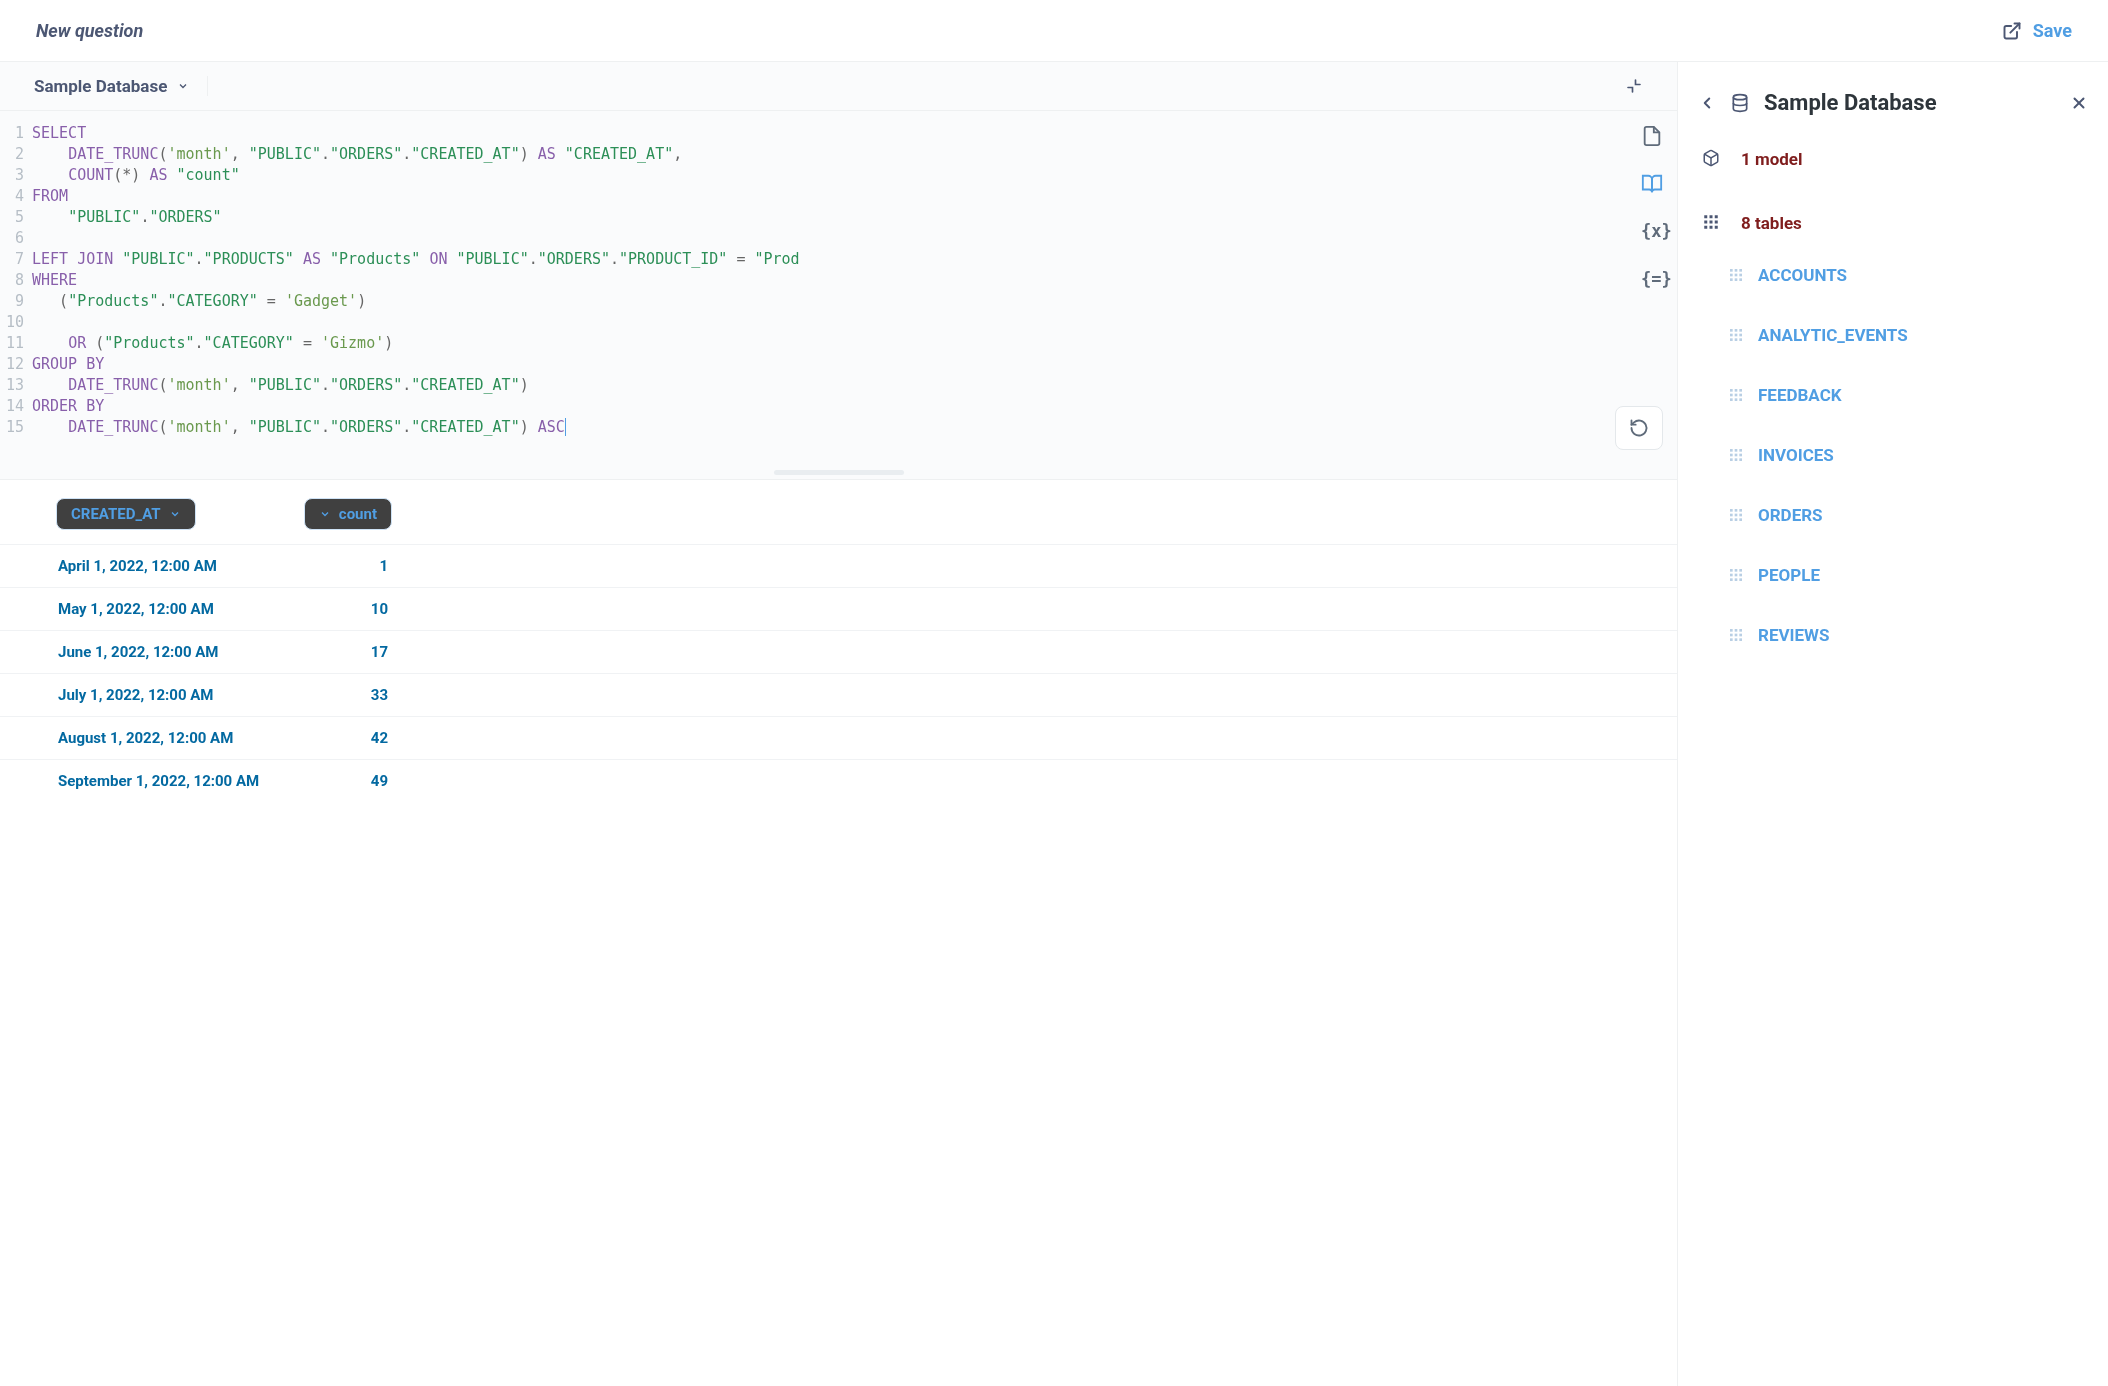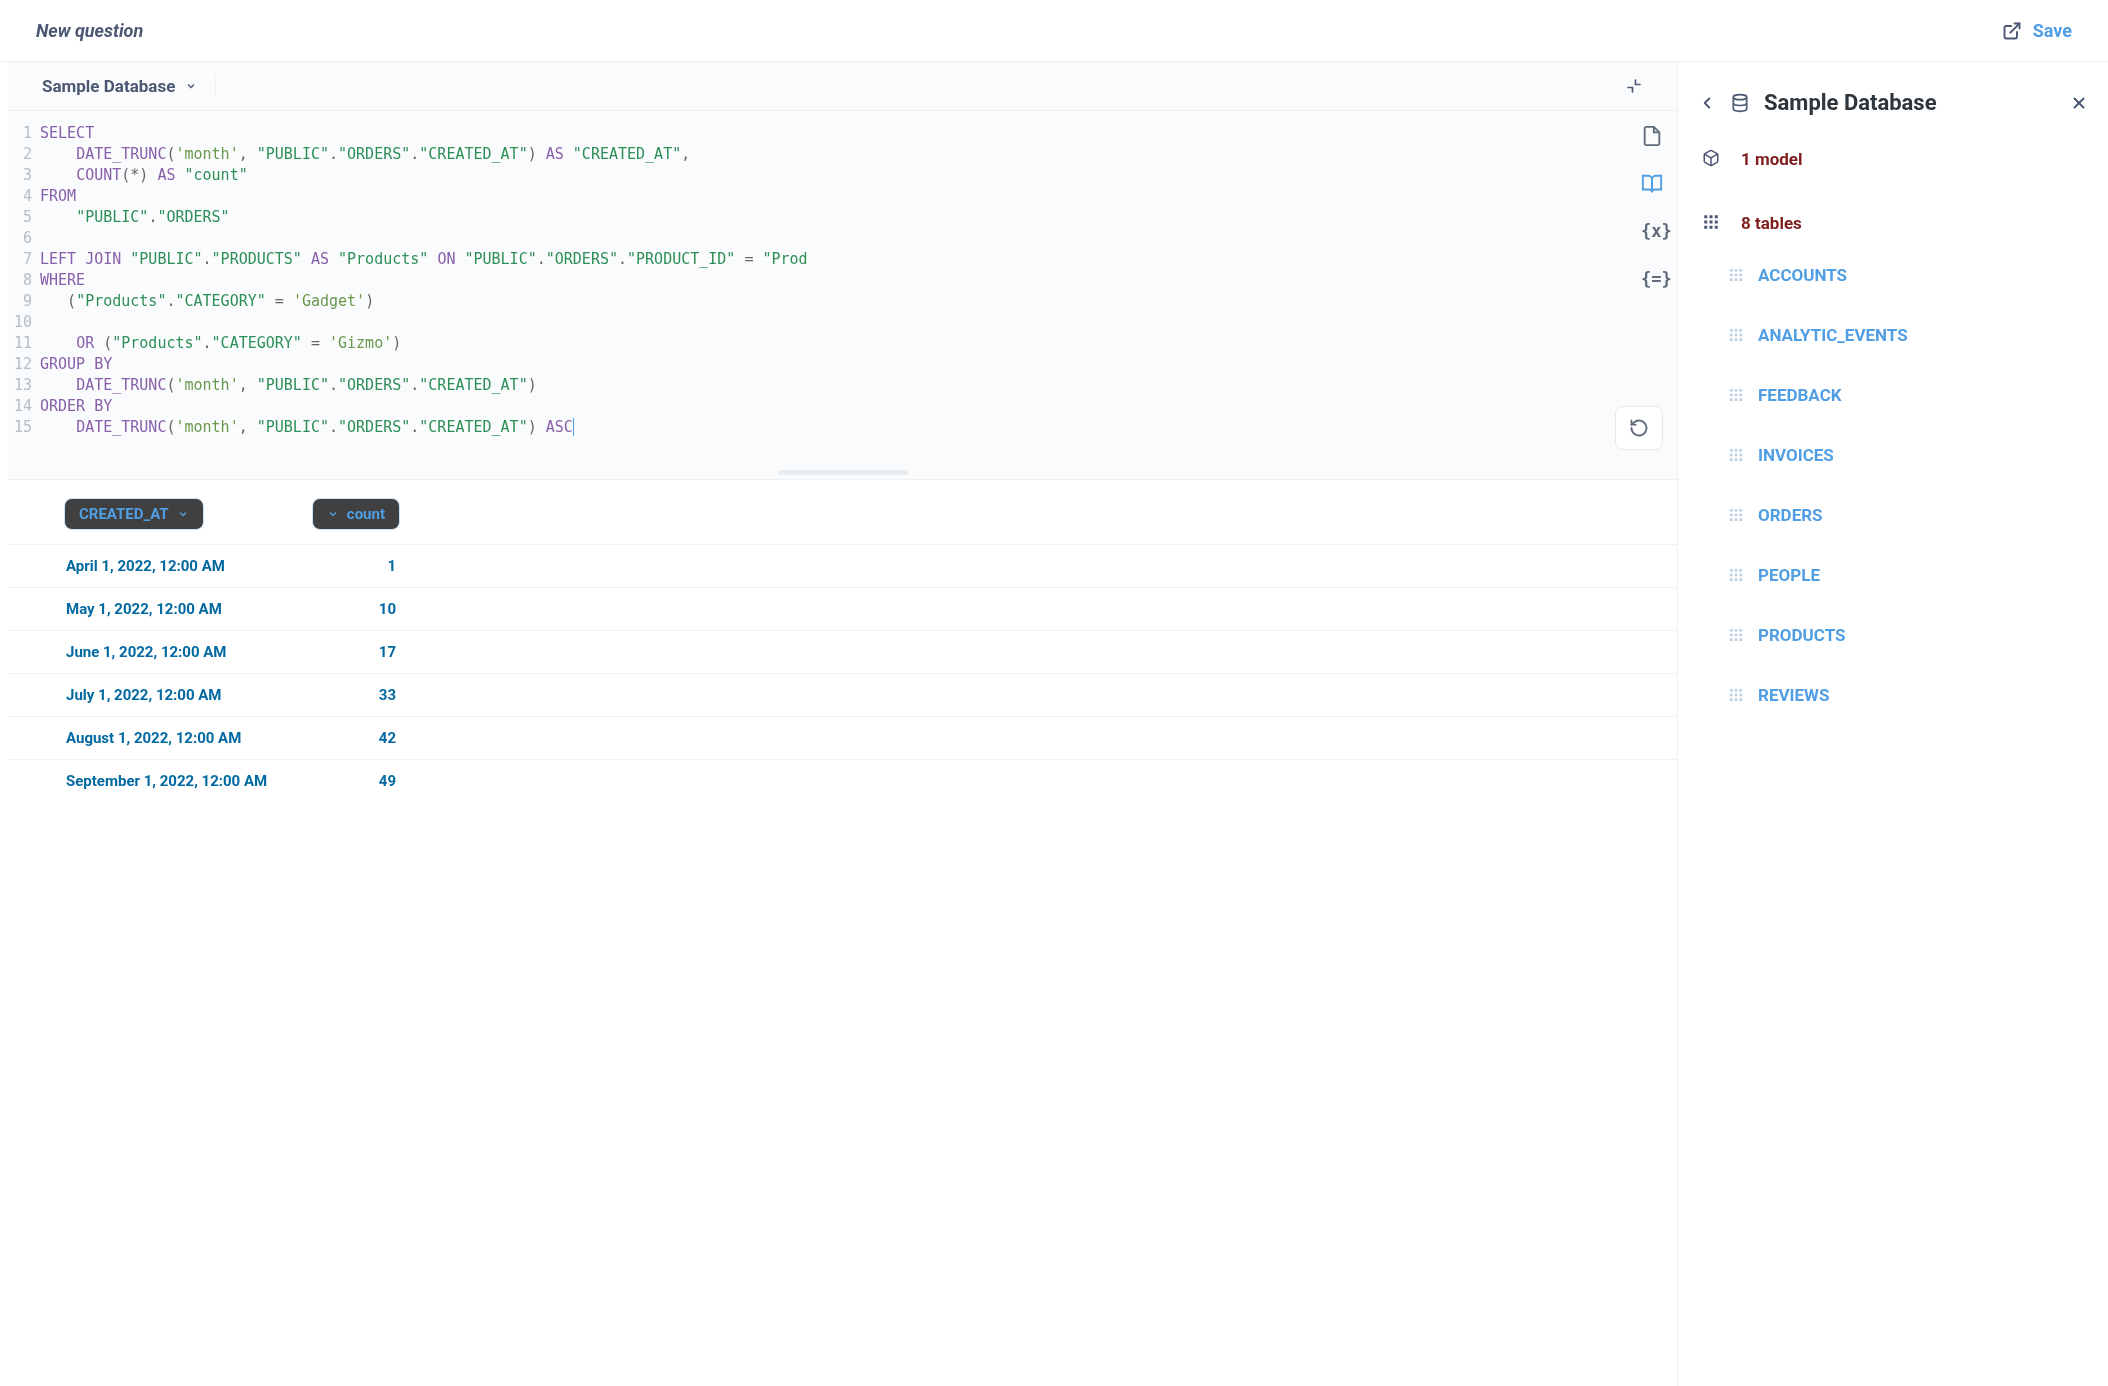--- a/index.html
+++ b/index.html
@@ -7,21 +7,21 @@
   body { display: flex; flex-direction: column; }
 
   
   .header { display: flex; align-items: center; justify-content: space-between; padding: 20px 36px 20px 36px; }
   .header h1 { font-size: 18px; font-weight: 700; color: #4c5773; font-style: italic; }
   .header-actions { display: flex; align-items: center; gap: 11px; }
   .header-actions .save-link { color: #509ee3; font-weight: 700; font-size: 18px; cursor: pointer; }
   .icon-btn { display: inline-flex; align-items: center; justify-content: center; cursor: pointer; color: #4c5773; }
 
   
-  .content { flex: 1; display: flex; border-top: 1px solid #eef0f1; min-height: 0; padding-left: 8px; }
+  .content { flex: 1; display: flex; border-top: 1px solid #eef0f1; min-height: 0; }
   .left-pane { flex: 1; display: flex; flex-direction: column; border-right: 1px solid #eef0f1; min-width: 0; }
   .right-pane { width: 430px; padding: 28px 20px 28px 20px; overflow-y: auto; }
 
   
   .db-bar { display: flex; align-items: center; justify-content: space-between; padding: 14px 34px; border-bottom: 1px solid #eef0f1; background: #fafbfc; }
   .db-bar-inner { display:flex; align-items:center; }
   .db-select { display: inline-flex; align-items: center; gap: 10px; font-weight: 700; color: #4c5773; cursor: pointer; font-size: 17px; border-right: 1px solid #eef0f1; padding-right: 18px; }
   .chev { width: 12px; height: 12px; }
 
   
@@ -364,34 +364,18 @@
                 <rect x="10" y="3" width="4" height="4"></rect>
                 <rect x="17" y="3" width="4" height="4"></rect>
                 <rect x="3" y="10" width="4" height="4"></rect>
                 <rect x="10" y="10" width="4" height="4"></rect>
                 <rect x="17" y="10" width="4" height="4"></rect>
                 <rect x="3" y="17" width="4" height="4"></rect>
                 <rect x="10" y="17" width="4" height="4"></rect>
                 <rect x="17" y="17" width="4" height="4"></rect>
               </svg>
             </span>
-            <span>PRODUCTS</span>
-          </div>
-          <div class="table-item">
-            <span class="grid">
-              <svg width="16" height="16" viewBox="0 0 24 24" fill="currentColor">
-                <rect x="3" y="3" width="4" height="4"></rect>
-                <rect x="10" y="3" width="4" height="4"></rect>
-                <rect x="17" y="3" width="4" height="4"></rect>
-                <rect x="3" y="10" width="4" height="4"></rect>
-                <rect x="10" y="10" width="4" height="4"></rect>
-                <rect x="17" y="10" width="4" height="4"></rect>
-                <rect x="3" y="17" width="4" height="4"></rect>
-                <rect x="10" y="17" width="4" height="4"></rect>
-                <rect x="17" y="17" width="4" height="4"></rect>
-              </svg>
-            </span>
             <span>REVIEWS</span>
           </div>
         </div>
     </div>
   </div>
 </div>
 
 </body></html>

